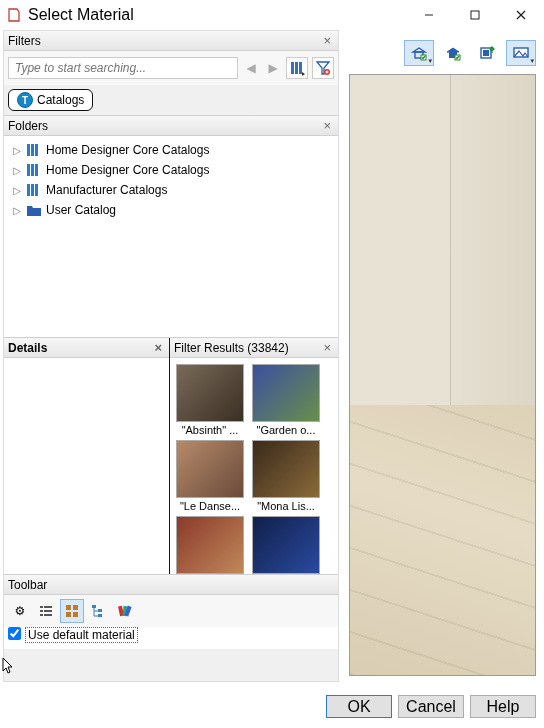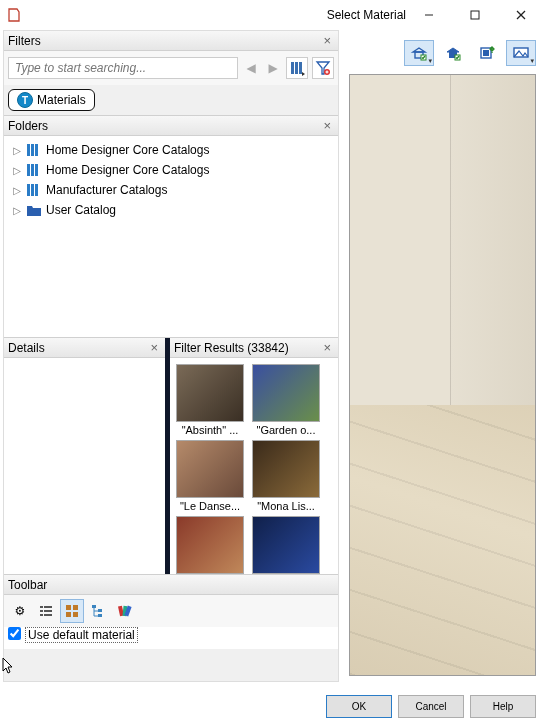--- a/index.html
+++ b/index.html
@@ -1,21 +1,21 @@
 <!DOCTYPE html>
 <html><head>
 <meta charset="utf-8">
 <style>
   * { box-sizing: border-box; margin: 0; padding: 0; }
   body { font-family: "Segoe UI", Tahoma, sans-serif; font-size: 12px; background: #fff; width: 544px; height: 728px; overflow: hidden; position: relative; }
 
   
   .titlebar { height: 30px; display: flex; align-items: center; padding-left: 6px; border-bottom: 1px solid #fff; }
   .titlebar .doc-icon { width: 16px; height: 16px; margin-right: 6px; }
-  .titlebar .title { flex: 1; font-size: 12px; text-align: right; }
+  .titlebar .title { flex: 1; font-size: 16px; }
   .winbtn { width: 46px; height: 30px; display: flex; align-items: center; justify-content: center; }
   .winbtn svg { width: 10px; height: 10px; }
 
   .body-area { position: absolute; top: 30px; left: 0; right: 0; bottom: 0; }
 
   
   .left-col { position: absolute; top: 0; left: 3px; width: 336px; bottom: 46px; background: #f0f0f0; border: 1px solid #ddd; }
   .panel-head { height: 20px; background: linear-gradient(#f7f7f7,#e6e6e6); border-bottom: 1px solid #d0d0d0; display: flex; align-items: center; padding: 0 4px; font-size: 12px; }
   .panel-head .spacer { flex: 1; }
   .close-x { font-size: 13px; color: #666; padding: 0 3px; cursor: default; }
@@ -33,21 +33,21 @@
   .folders { border-top: 1px solid #d0d0d0; }
   .tree { background: #fff; height: 201px; padding: 4px 2px; overflow: auto; }
   .tree-item { display: flex; align-items: center; height: 20px; gap: 4px; padding-left: 6px; }
   .expand { width: 10px; color: #777; font-size: 10px; text-align: center; }
   .cat-icon { width: 16px; height: 14px; }
   .cat-icon.books svg rect { fill: #2a7cc7; }
   .cat-icon.folder svg { fill: #2a5faf; }
 
   
   .split { display: flex; height: 237px; border-top: 1px solid #d0d0d0; }
-  .details-pane { width: 166px; display: flex; flex-direction: column; border-right: 5px solid #0f172a; }
+  .details-pane { width: 166px; display: flex; flex-direction: column; border-right: 1px solid #0f172a; font-weight: bold; }
   .details-body { flex: 1; background: #fff; }
   .results-pane { flex: 1; display: flex; flex-direction: column; }
   .results-body { flex: 1; background: #fff; overflow-y: scroll; padding: 6px 0 6px 6px; }
   .thumb-grid { display: grid; grid-template-columns: repeat(2, 68px); gap: 4px 8px; }
   .thumb { width: 68px; }
   .thumb .img { width: 68px; height: 58px; background: #888; border: 1px solid #aaa; }
   .thumb .lbl { font-size: 11px; text-align: center; white-space: nowrap; overflow: hidden; text-overflow: ellipsis; margin-top: 2px; }
 
   
   .toolbar-panel { border-top: 1px solid #d0d0d0; }
@@ -72,21 +72,21 @@
   .wall-right { position: absolute; top: 0; right: 0; bottom: 0; width: 46%; background: linear-gradient(to right, #e6e0d2, #ddd6c6); }
   .wall-seam { position: absolute; top: 0; bottom: 42%; left: 54%; width: 1px; background: rgba(0,0,0,0.12); }
   .floor { position: absolute; left: 0; right: 0; bottom: 0; height: 45%;
            background:
              repeating-linear-gradient(18deg, rgba(0,0,0,0.06) 0 2px, transparent 2px 40px),
              linear-gradient(18deg, #d9cdb3, #e6dcc5 60%, #ddd1b7);
          }
 
   
   .btn-row { position: absolute; right: 8px; bottom: 10px; display: flex; gap: 6px; }
-  .btn { width: 66px; height: 23px; background: #e1e1e1; border: 1px solid #adadad; font-size: 10px; display: flex; align-items: center; justify-content: center; }
+  .btn { width: 66px; height: 23px; background: #e1e1e1; border: 1px solid #adadad; font-size: 16px; display: flex; align-items: center; justify-content: center; }
   .btn.primary { border: 1px solid #2a7cc7; }
 </style>
 </head>
 <body>
 
 <div class="titlebar">
   <span class="doc-icon">
     <svg viewBox="0 0 16 16">
         <path d="M3 2 h8 l2 3 v9 h-10 z" fill="none" stroke="#c04030" stroke-width="1.3"></path>
       </svg>
@@ -136,21 +136,21 @@
             <polygon points="2,2 14,2 9,8 9,14 7,14 7,8" fill="none" stroke="#2a5faf" stroke-width="1.3"></polygon>
             <circle cx="12" cy="12" r="3" fill="#d33"></circle>
             <line x1="10.5" y1="12" x2="13.5" y2="12" stroke="#fff" stroke-width="1.2"></line>
             <line x1="12" y1="10.5" x2="12" y2="13.5" stroke="#fff" stroke-width="1.2"></line>
           </svg>
       </div>
     </div>
     <div class="materials-tab-row">
       <div class="materials-tab">
         <span class="mat-icon">T</span>
-        <span>Materials</span>
+        <span>Catalogs</span>
       </div>
     </div>
 
     <div class="folders">
       <div class="panel-head">
         <span>Folders</span>
         <span class="spacer"></span>
         <span class="close-x">×</span>
       </div>
       <div class="tree" id="tree">

